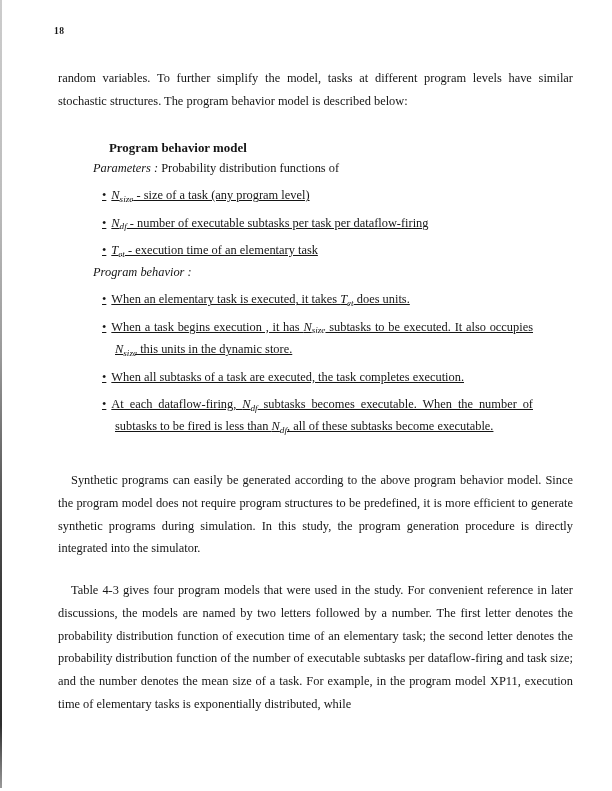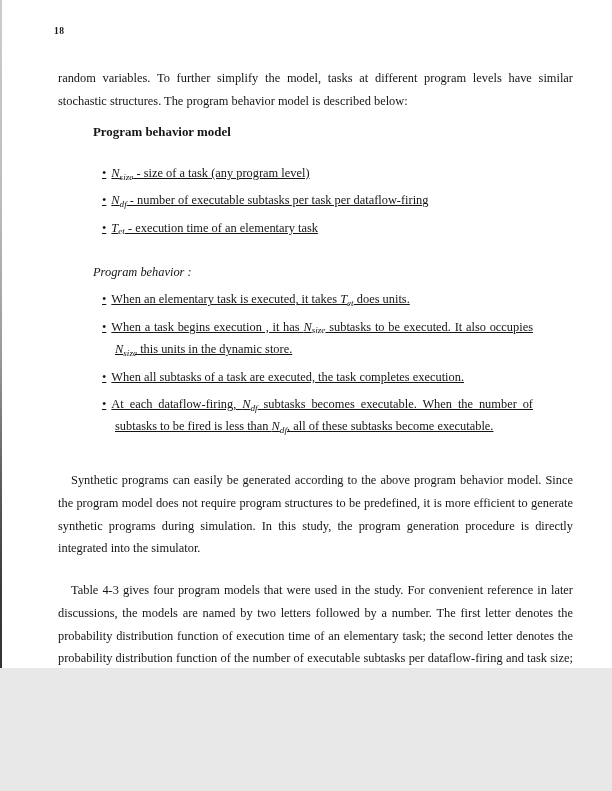--- a/index.html
+++ b/index.html
@@ -1,19 +1,19 @@
 <!DOCTYPE html>
 <html><head>
 <meta charset="utf-8">
 <style>
   html, body { margin: 0; padding: 0; background: #e8e8e8; }
   .page {
     position: relative;
     width: 612px;
-    height: 668px;
+    height: 791px;
     background: #ffffff;
     font-family: "Liberation Serif", "DejaVu Serif", serif;
     color: #151515;
     overflow: hidden;
   }
   .scan-edge {
     position: absolute;
     left: 0; top: 0;
     width: 2px; height: 788px;
     background: linear-gradient(to bottom,
@@ -36,21 +36,21 @@
     line-height: 22.8px;
     text-align: justify;
   }
   #para-intro { top: 59px; }
   #para-synthetic { top: 461px; text-indent: 13px; }
   #para-table { top: 571px; text-indent: 13px; }
 
   .model-heading {
     position: absolute;
     left: 93px; top: 125px;
-    margin: 0;
+    margin: 16px;
     font-size: 12.9px;
     font-weight: bold;
   }
   .block {
     position: absolute;
     left: 93px;
     width: 440px;
     font-size: 12.4px;
     line-height: 22.4px;
   }
@@ -88,20 +88,21 @@
 
   <div class="scan-edge"></div>
 
   <div class="page-number">18</div>
 
   <p class="para" id="para-intro">random variables.  To further simplify the model, tasks at different program levels have similar stochastic structures.  The program behavior model is described below:</p>
 
   <h3 class="model-heading">Program behavior model</h3>
 
   <div class="block" id="params-block">
+    <p class="label-line"><span class="it">Parameters :</span><span> Probability distribution functions of</span></p>
     <ul class="bullets">
       <li><span class="marker">•</span><span class="math"><span class="mbase">N</span><sub>size</sub></span><span> - size of a task (any program level)</span></li>
       <li><span class="marker">•</span><span class="math"><span class="mbase">N</span><sub>df</sub></span><span> - number of executable subtasks per task per dataflow-firing</span></li>
       <li><span class="marker">•</span><span class="math"><span class="mbase">T</span><sub>et</sub></span><span> - execution time of an elementary task</span></li>
     </ul>
   </div>
 
   <div class="block" id="behavior-block">
     <p class="label-line"><span class="it">Program behavior :</span></p>
     <ul class="bullets">

